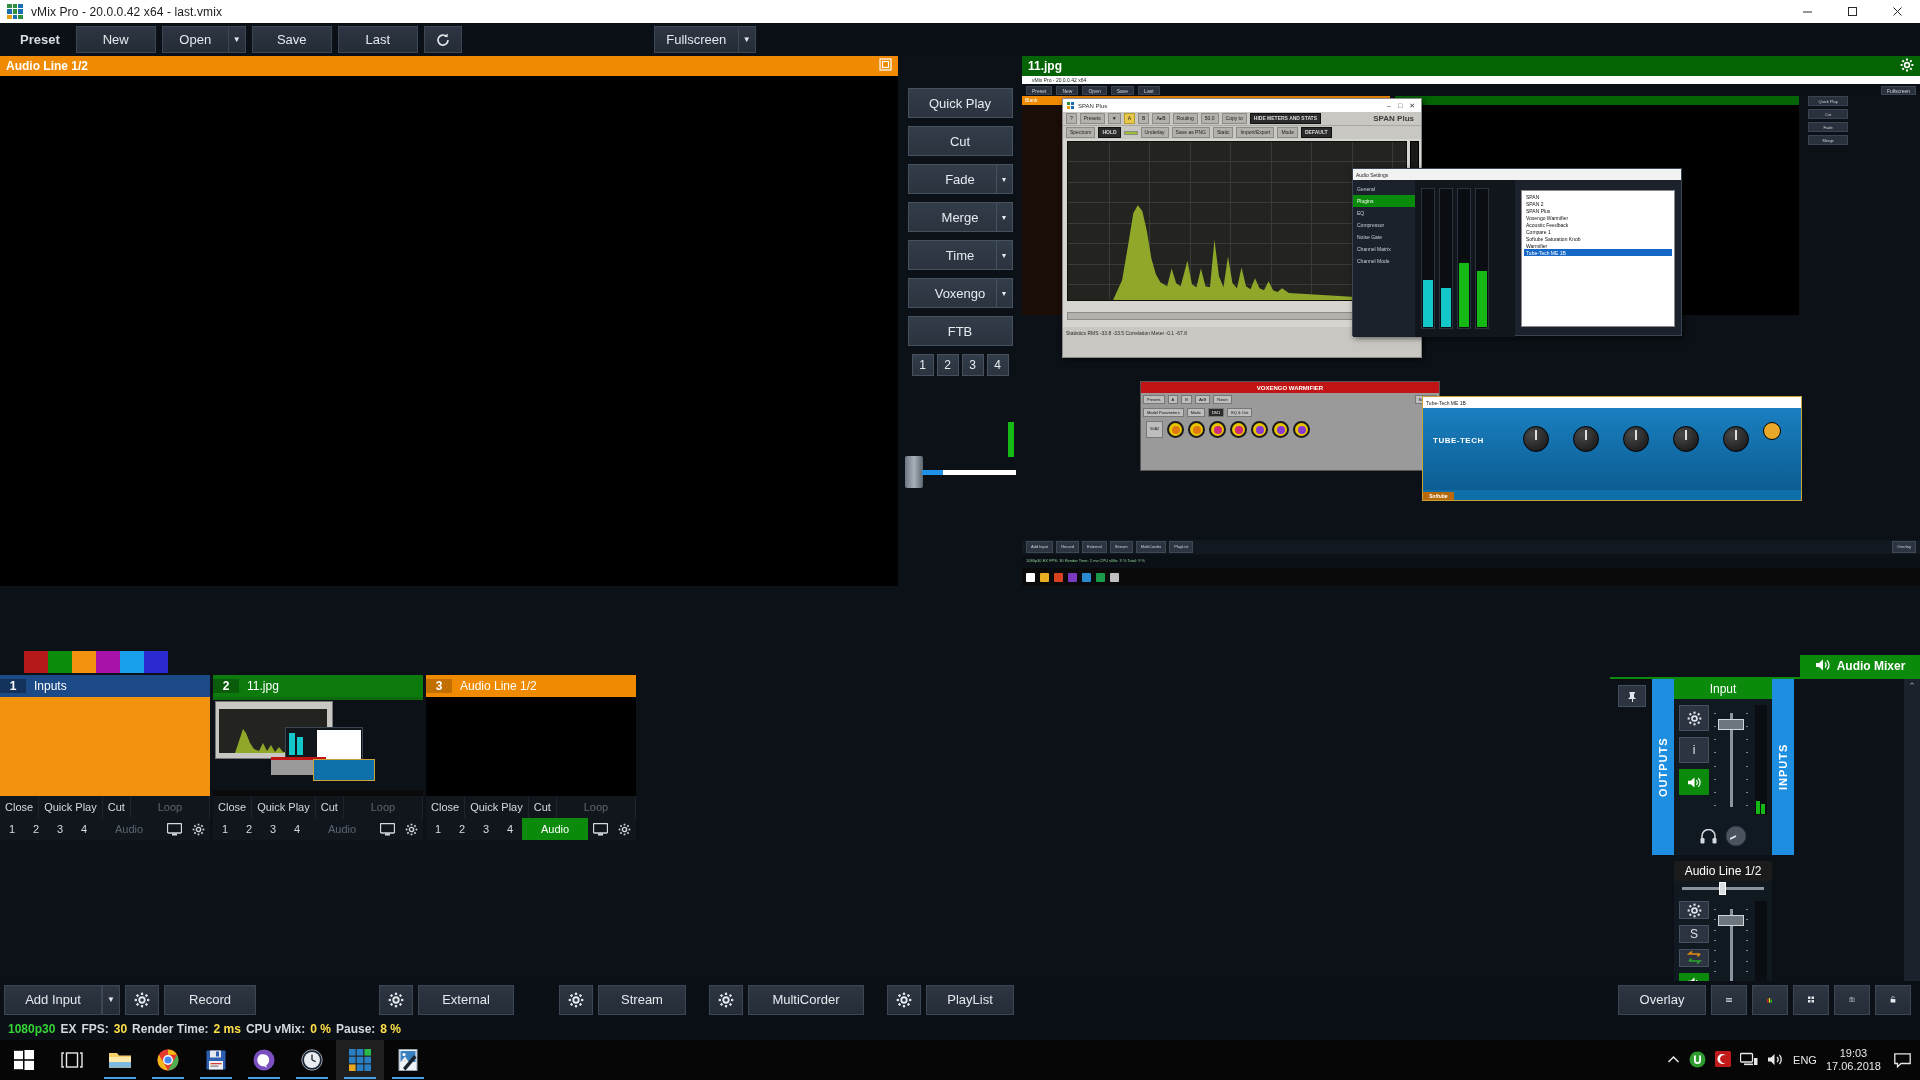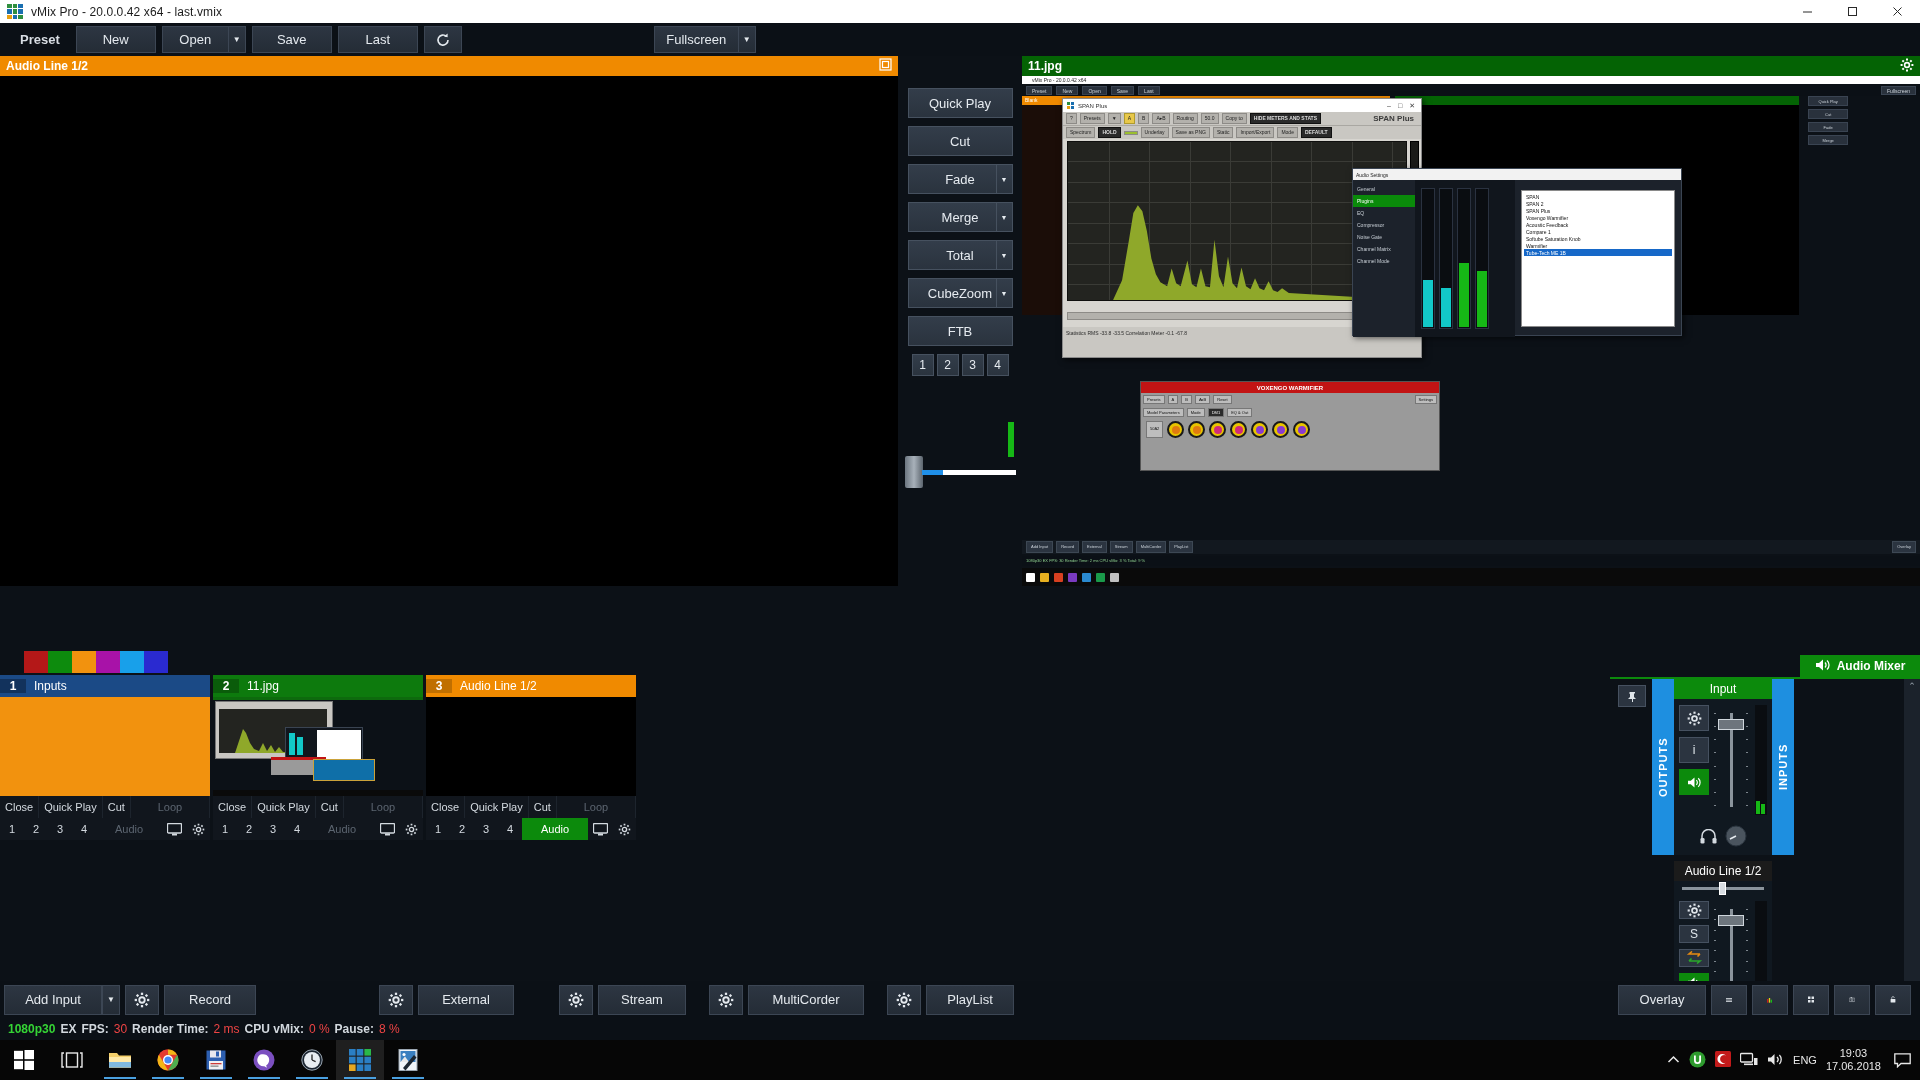--- a/index.html
+++ b/index.html
@@ -233,21 +233,21 @@
     color: #e4e9ee; font-size: 13px; display: flex; align-items: center; justify-content: center;
     padding: 0 14px; margin-right: 5px; cursor: pointer; }
   .bb-gear { width: 34px; padding: 0; }
   .bb-caret { width: 18px; padding: 0; font-size: 8px; margin-left: -5px; }
   .bb-right { margin-left: auto; display: flex; align-items: center; padding-right: 4px; }
   .bb-icon { width: 36px; }
 
   .statusbar { position: absolute; left: 0; bottom: 40px; width: 1920px; height: 22px; background: #0b1016;
     display: flex; align-items: center; font-size: 12px; color: #d2d8de; padding-left: 8px; gap: 5px; font-weight: bold; }
   .statusbar .res { color: #35d435; }
-  .statusbar .val { color: #ef4444; font-weight: normal; }
+  .statusbar .val { color: #fde047; font-weight: bold; }
 
   
   .taskbar { position: absolute; left: 0; bottom: 0; width: 1920px; height: 40px; background: #060606;
     display: flex; align-items: center; }
   .tk-item { width: 48px; height: 40px; display: flex; align-items: center; justify-content: center; position: relative; cursor: pointer; }
   .tk-item.active { background: #1f1f1f; }
   .tk-item.running::after { content:''; position: absolute; left: 8px; right: 8px; bottom: 1px; height: 2px; background: #4aa0e0; }
   .tray { margin-left: auto; display: flex; align-items: center; gap: 9px; padding-right: 6px; color: #e8e8e8; font-size: 11px; }
   .clock { text-align: center; line-height: 13px; font-size: 11px; }
   .notif { width: 24px; height: 40px; display: flex; align-items: center; justify-content: center; }
@@ -331,25 +331,25 @@
       </div>
     <div class="trans-btn">
         <span>Fade</span>
         <span class="dd">▼</span>
       </div>
     <div class="trans-btn">
         <span>Merge</span>
         <span class="dd">▼</span>
       </div>
     <div class="trans-btn">
-        <span>Total</span>
+        <span>Time</span>
         <span class="dd">▼</span>
       </div>
     <div class="trans-btn">
-        <span>CubeZoom</span>
+        <span>Voxengo</span>
         <span class="dd">▼</span>
       </div>
     <div class="trans-btn">
         <span>FTB</span>
       </div>
     <div class="num-row">
       <div class="num-btn">1</div>
       <div class="num-btn">2</div>
       <div class="num-btn">3</div>
       <div class="num-btn">4</div>
@@ -560,20 +560,43 @@
               </span>
             <span class="knob">
                 <i style="background:#8a3ad0"></i>
               </span>
             <span class="knob">
                 <i style="background:#8a3ad0"></i>
               </span>
           </div>
         </div>
 
+        <div class="tube">
+          <div class="tube-tt">Tube-Tech ME 1B</div>
+          <div class="tube-face">
+            <span class="tube-brand">TUBE-TECH</span>
+            <span class="tube-knob" style="left:100px;top:18px">
+                <i></i>
+              </span>
+            <span class="tube-knob" style="left:150px;top:18px">
+                <i></i>
+              </span>
+            <span class="tube-knob" style="left:200px;top:18px">
+                <i></i>
+              </span>
+            <span class="tube-knob" style="left:250px;top:18px">
+                <i></i>
+              </span>
+            <span class="tube-knob" style="left:300px;top:18px">
+                <i></i>
+              </span>
+            <span class="tube-knob" style="left:340px;top:14px;background:#e8a82a;width:18px;height:18px"></span>
+          </div>
+          <span class="softube">Softube</span>
+        </div>
 
         <div class="n-bottom">
           <span class="b">Add Input</span>
           <span class="b">Record</span>
           <span class="b">External</span>
           <span class="b">Stream</span>
           <span class="b">MultiCorder</span>
           <span class="b">PlayList</span>
           <span class="b" style="margin-left:auto;margin-right:4px">Overlay</span>
         </div>

